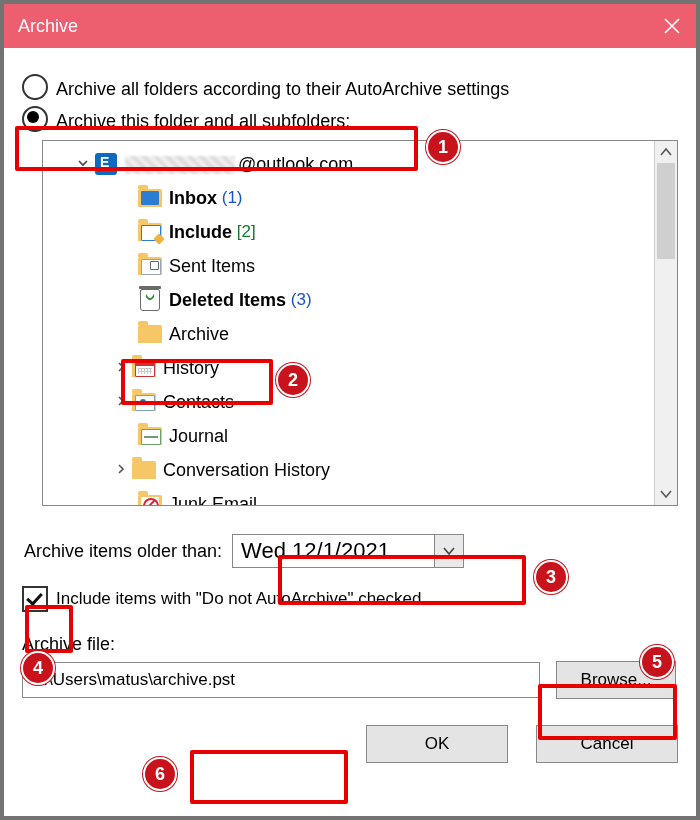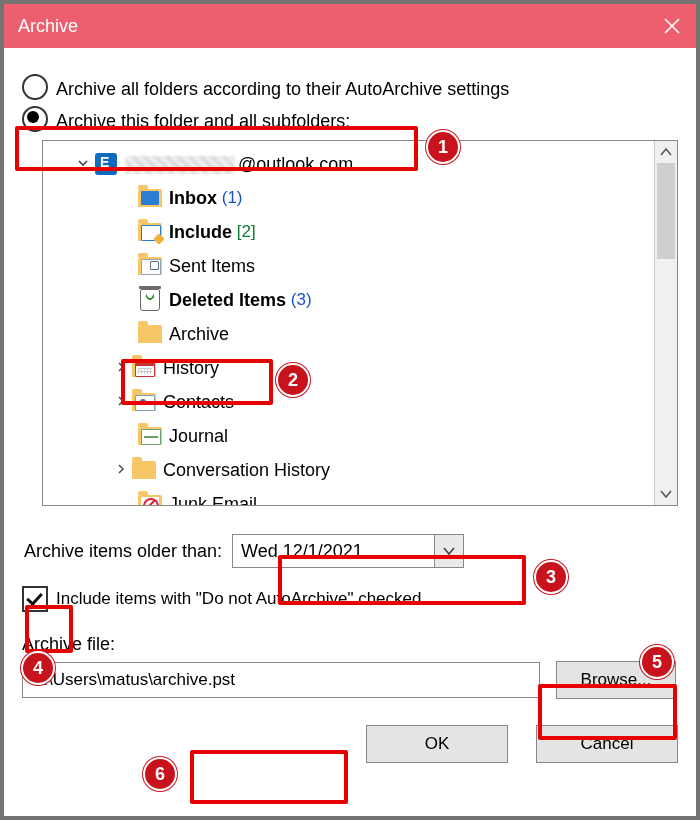--- a/index.html
+++ b/index.html
@@ -49,21 +49,21 @@
 .exicon{width:22px;height:22px;background:#0f6cbd;border-radius:3px;position:relative;}
 .exicon::after{content:"E";position:absolute;color:#fff;font-weight:600;left:5px;top:1px;font-size:14px;}
 .nlabel{font-size:18px;}
 .nlabel.bold{font-weight:700;}
 .count-blue{color:#1a52c8;}
 .count-green{color:#0f7b2e;}
 .blur{display:inline-block;width:110px;height:18px;background:repeating-linear-gradient(45deg,#dcdcdc 0 4px,#efefef 4px 8px);filter:blur(1px);border-radius:2px;vertical-align:middle;margin-right:3px;}
 .row2{display:flex;align-items:center;margin-top:28px;margin-left:2px;gap:10px;}
 .row2 .lbl{font-size:18px;}
 .datebox{display:flex;align-items:center;border:1px solid #888;height:32px;width:230px;}
-.datebox .val{flex:1;padding:0 8px;font-size:18px;}
+.datebox .val{flex:1;padding:0 8px;font-size:22px;}
 .datebox .dd{width:28px;height:100%;border-left:1px solid #888;background:#e9e9e9;display:flex;align-items:center;justify-content:center;}
 .chk-row{display:flex;align-items:center;margin-top:18px;}
 .chk{width:22px;height:22px;border:2px solid #333;margin-right:8px;position:relative;}
 .chk.checked::after{content:"";position:absolute;left:3px;top:5px;width:12px;height:6px;border:3px solid #111;border-top:none;border-right:none;transform:rotate(-48deg);}
 .file-lbl{margin-top:22px;font-size:18px;}
 .file-row{display:flex;align-items:center;gap:16px;margin-top:6px;}
 .file-input{flex:0 0 500px;height:34px;border:1px solid #888;padding:0 8px;font-size:17px;display:flex;align-items:center;}
 .btn{height:36px;border:1px solid #888;background:#e4e4e4;display:flex;align-items:center;justify-content:center;font-size:17px;}
 .btn.browse{width:118px;}
 .btns{display:flex;gap:28px;justify-content:flex-end;margin-top:26px;}

